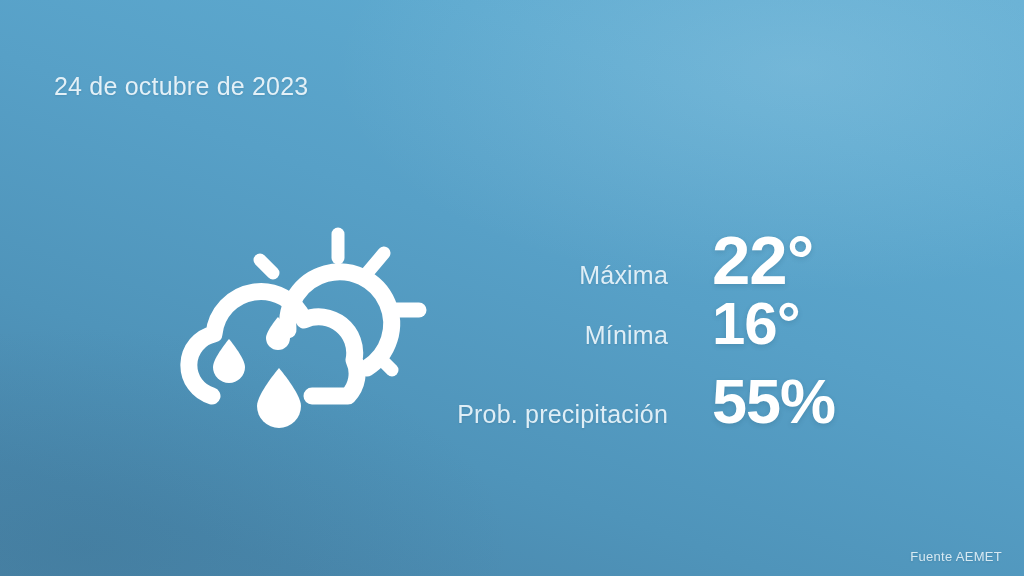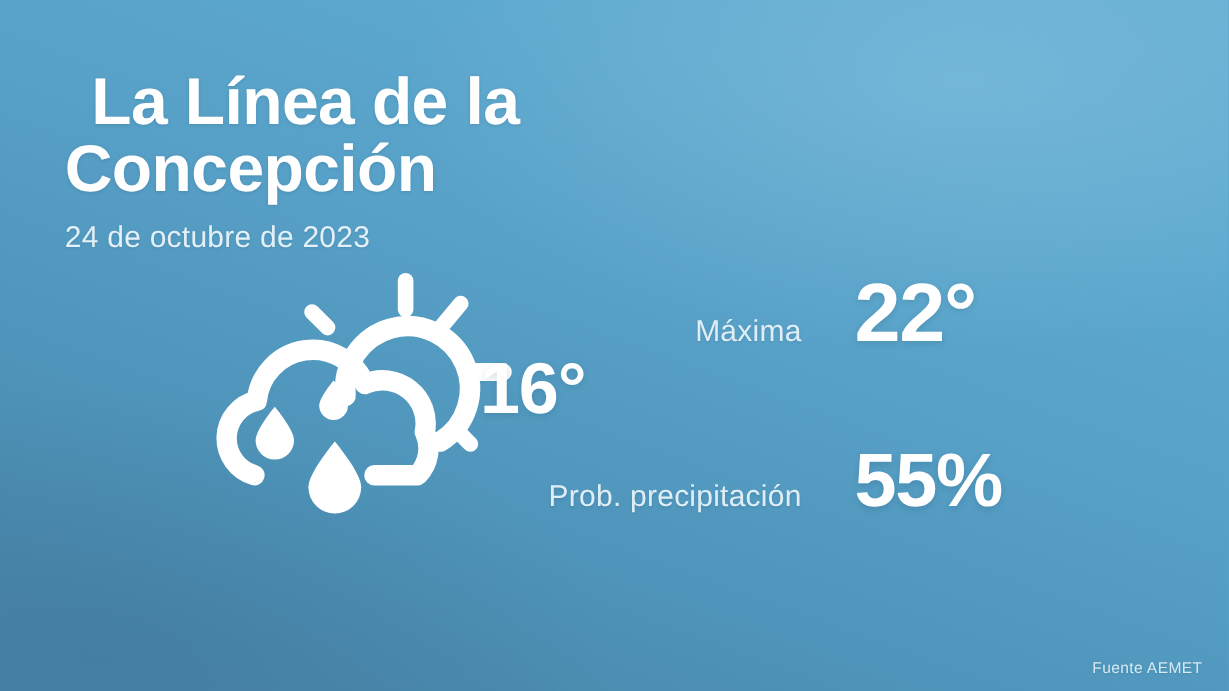--- a/index.html
+++ b/index.html
@@ -133,21 +133,20 @@
     letter-spacing: 0.3px;
     text-shadow: 0 1px 2px rgba(30,70,95,0.15);
   }
 </style>
 </head>
 <body>
 
 <div id="card">
 
   <div id="header">
-    <div id="city-title">La Línea de la Concepción</div>
     <div id="date-text">24 de octubre de 2023</div>
   </div>
 
   <div id="weather-icon">
     <svg viewBox="0 0 290 230" xmlns="http://www.w3.org/2000/svg" aria-hidden="true">
       <g fill="none" stroke="#ffffff" stroke-linecap="round" stroke-width="13">
 
         <line x1="186" y1="16" x2="186" y2="40"></line>
         <line x1="232" y1="35" x2="216" y2="54"></line>
         <line x1="267" y1="92" x2="244" y2="92" stroke-width="15"></line>
@@ -178,20 +177,21 @@
   </div>
 
   <div id="stats">
 
     <div class="stat-row" id="row-max">
       <div class="stat-label">Máxima</div>
       <div class="stat-value">22°</div>
     </div>
 
     <div class="stat-row" id="row-min">
+      <div class="stat-label">Mínima</div>
       <div class="stat-value">16°</div>
     </div>
 
     <div class="stat-row" id="row-precip">
       <div class="stat-label">Prob. precipitación</div>
       <div class="stat-value">55%</div>
     </div>
 
   </div>
 

